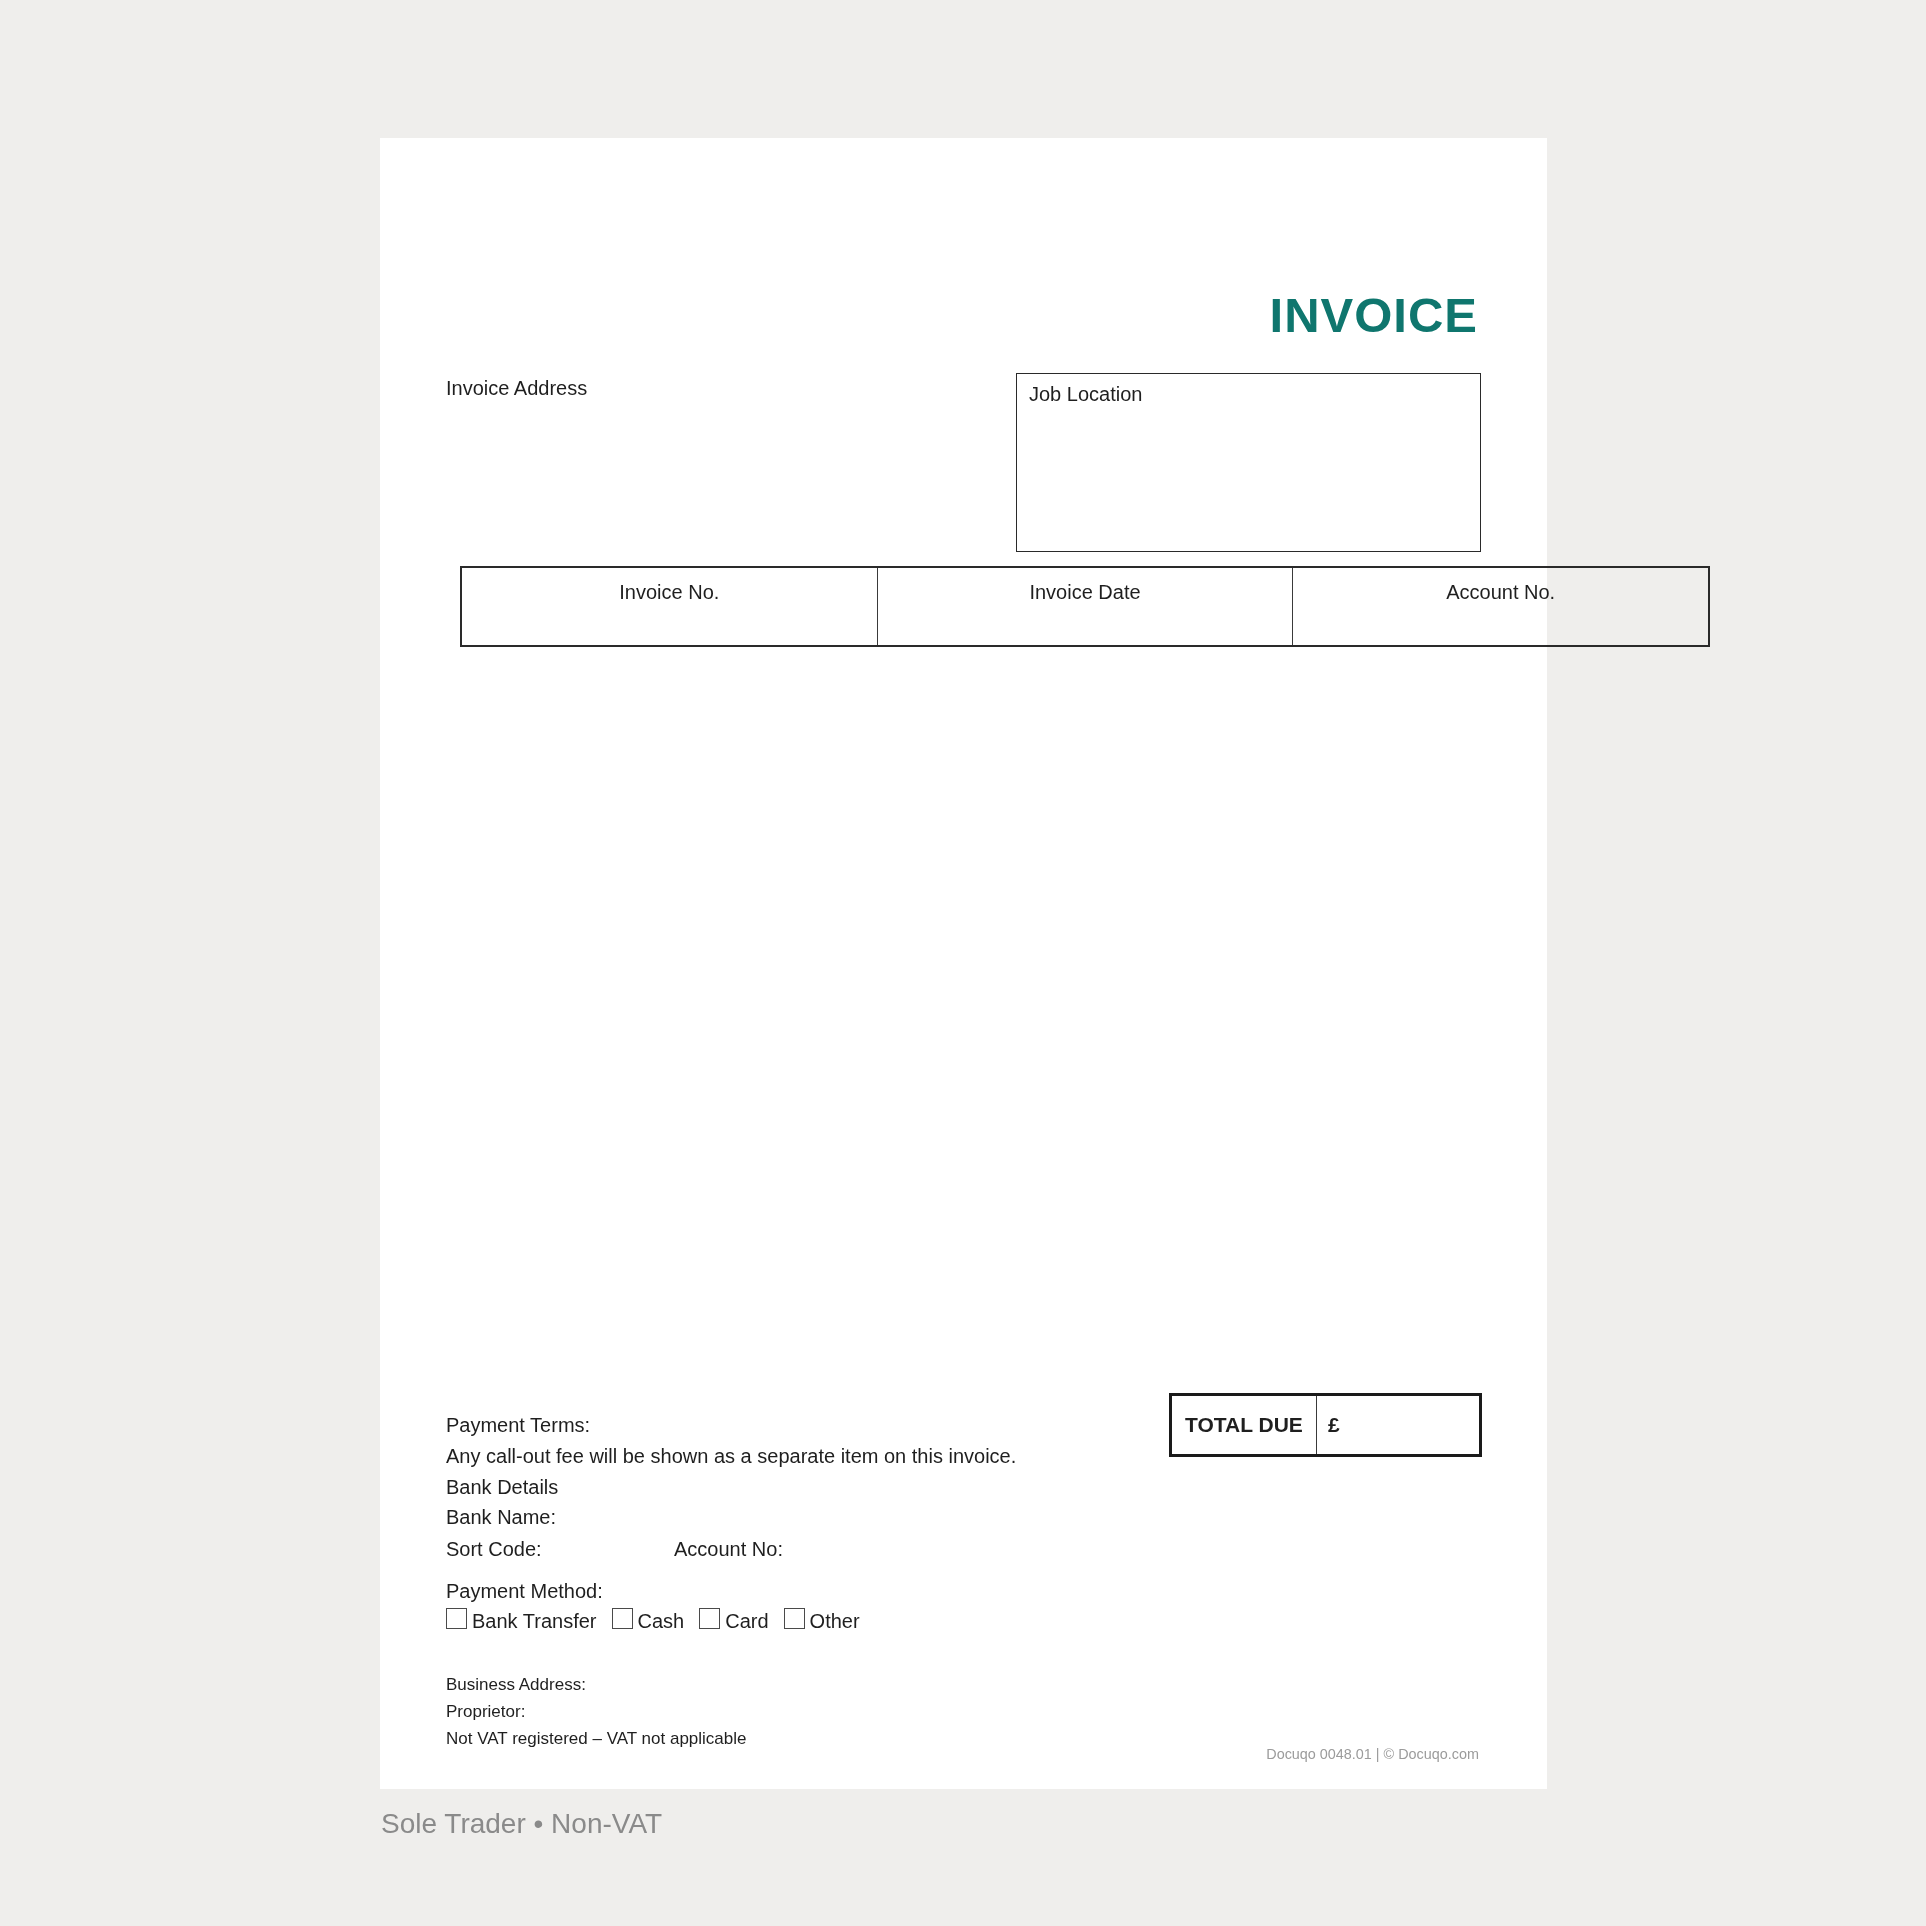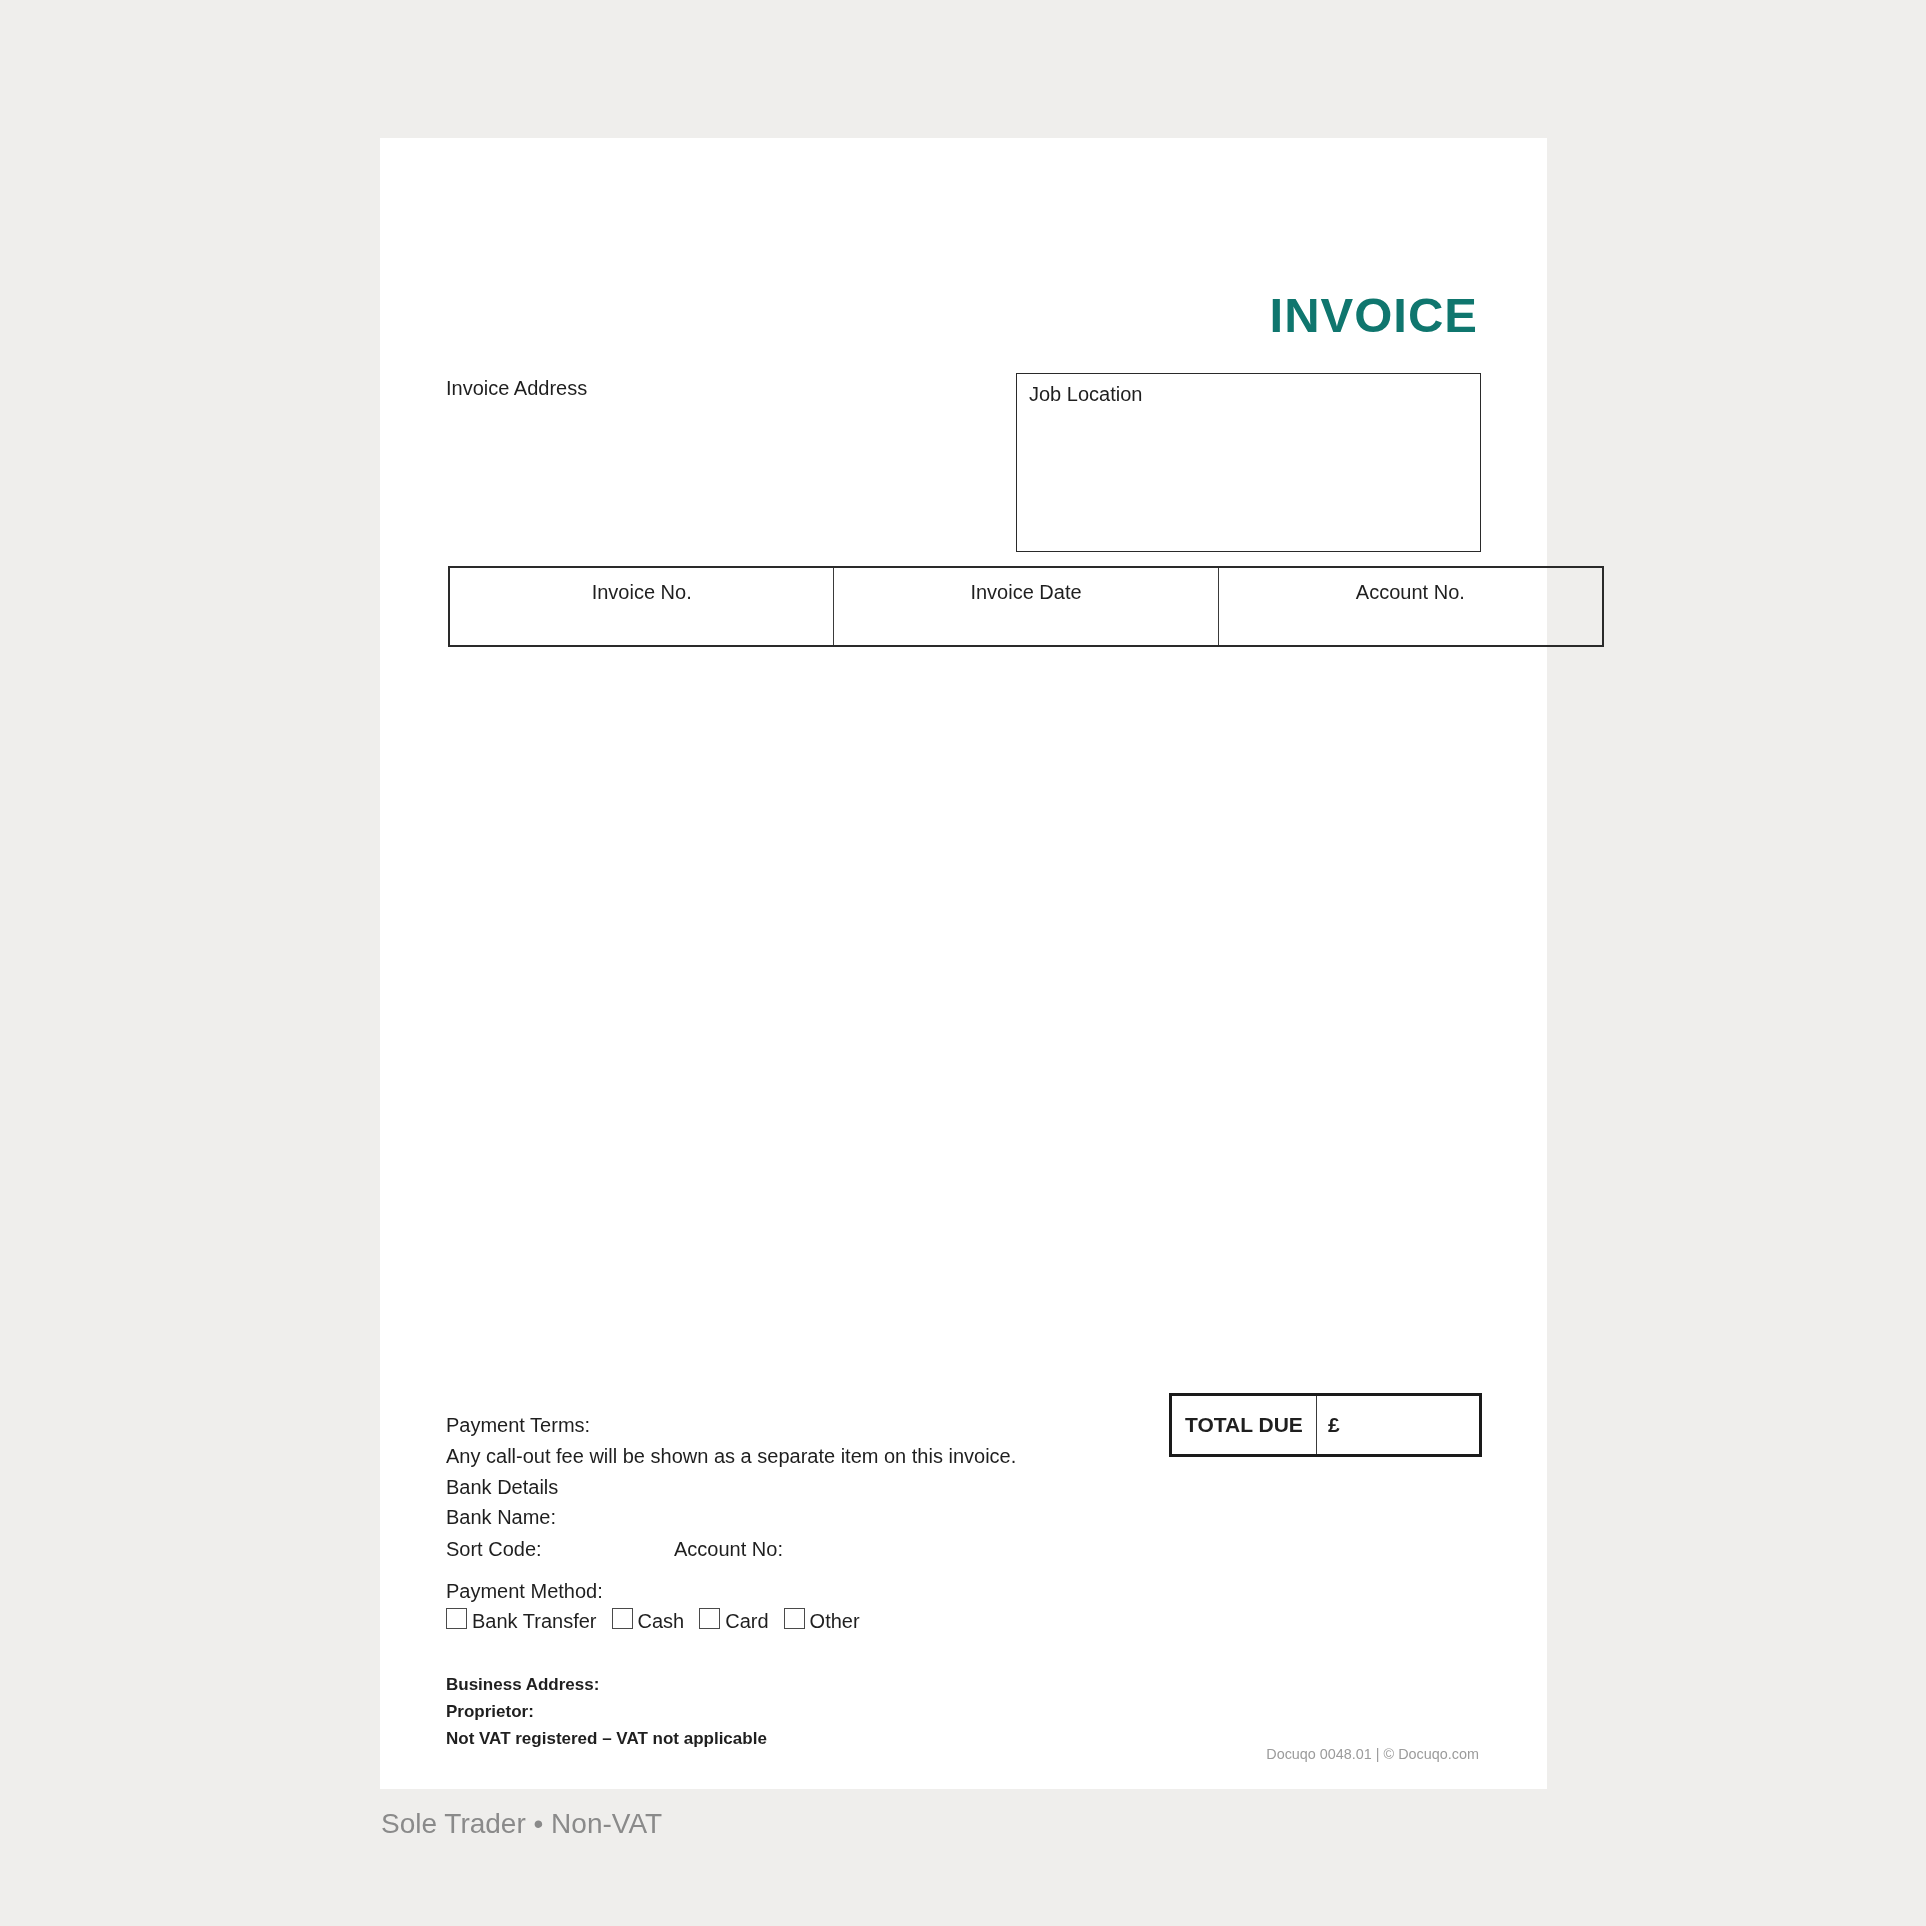--- a/index.html
+++ b/index.html
@@ -25,22 +25,22 @@
     font-size:49px; font-weight:bold; letter-spacing:1px; color:#0f766e;
   }
   .label{font-size:20px; color:var(--ink);}
   .invoice-address{left:66px; top:239px;}
   .job-box{
     left:636px; top:235px; width:465px; height:179px;
     border:1.5px solid var(--line); padding:9px 12px;
   }
   
   .info-table{
-    left:68px; top:428px; width:1156px; height:81px;
-    border:2px solid var(--line); display:flex;justify-content:flex-end;
+    left:80px; top:428px; width:1250px; height:81px;
+    border:2px solid var(--line); display:flex;
   }
   .info-cell{
     flex:1; border-left:1.5px solid var(--line-thin);
     text-align:center; padding-top:13px; font-size:20px;
   }
   .info-cell:first-child{border-left:none;}
   
   .items-table{
     left:66px; top:530px; width:1035px; height:726px;
     border:2px solid var(--line);
@@ -78,21 +78,21 @@
   .checkbox-row{
     left:66px; top:1469px; display:flex; align-items:center; column-gap:15px;
   }
   .cb-item{display:flex; align-items:flex-start; column-gap:5px;}
   .cb-box{
     width:21px; height:21px; border:1.5px solid #4a4a4a; background:#fff;
     margin-top:1px;
   }
   .cb-label{font-size:20px; position:relative; top:3px;}
   
-  .biz-line{left:66px; font-size:17px; white-space:nowrap;font-weight:bold;}
+  .biz-line{left:66px; font-size:17px; white-space:nowrap;}
   .footer{
     right:68px; top:1608px; font-size:14.4px; color:var(--muted);
   }
   .caption{
     position:absolute; left:381px; top:1808px;
     font-size:28px; color:var(--caption);
   }
 </style>
 </head>
 <body>

